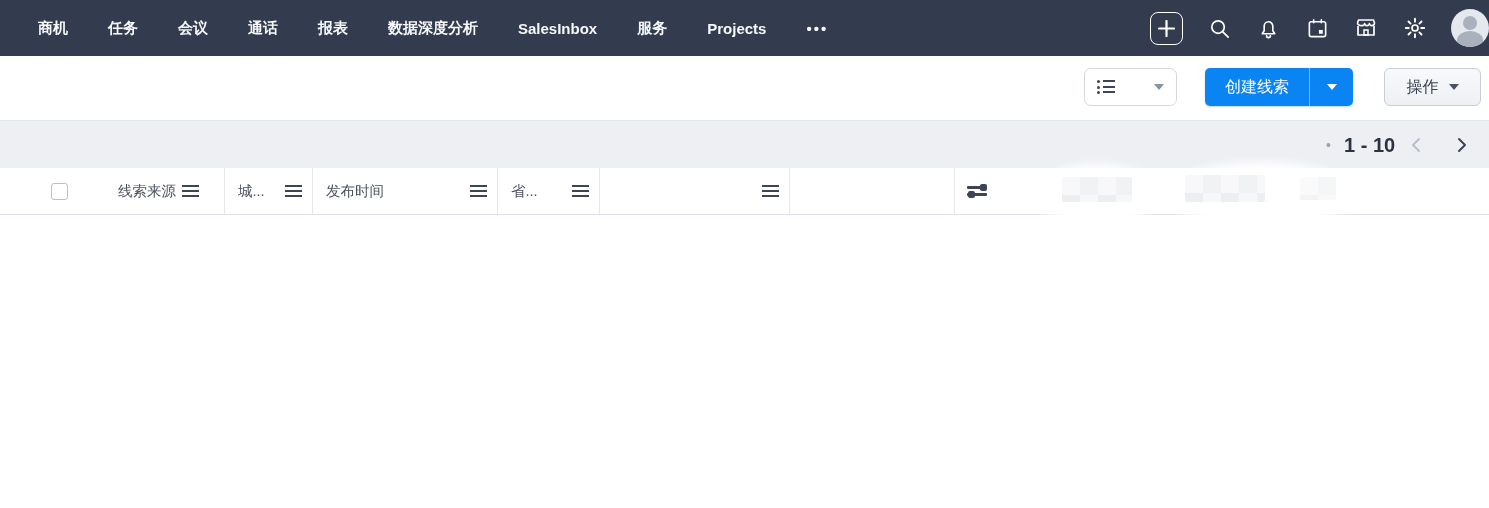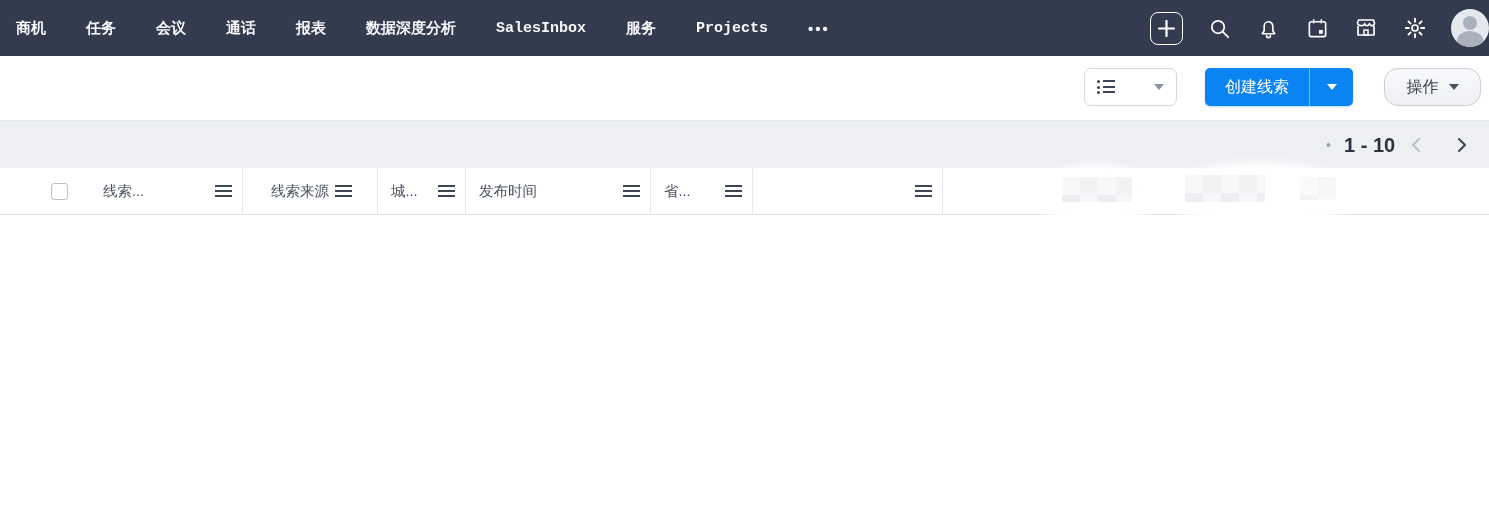--- a/index.html
+++ b/index.html
@@ -3,21 +3,21 @@
 <meta charset="utf-8">
 <style>
   * { margin:0; padding:0; box-sizing:border-box; }
   html,body { width:1489px; height:508px; overflow:hidden; background:#fff;
     font-family:"Liberation Sans","DejaVu Sans",sans-serif; }
   .stage { position:relative; width:1489px; height:508px; background:#fff; }
 
   
   .topnav { position:absolute; top:0; left:0; width:100%; height:56px; background:#333b4f;
     display:flex; align-items:center; }
-  .nav-items { display:flex; align-items:center; gap:40px; padding-left:16px;font-family:Liberation Mono, monospace; }
+  .nav-items { display:flex; align-items:center; gap:40px; padding-left:38px; }
   .nav-item { color:#f7f8fa; font-size:15px; font-weight:600; cursor:pointer; white-space:nowrap; }
   .nav-more { color:#f7f8fa; font-size:15px; font-weight:700; letter-spacing:2px; cursor:pointer; }
   .nav-right { position:absolute; right:10px; top:0; height:56px; display:flex; align-items:center; gap:23px; }
   .plus-btn { width:33px; height:33px; border:1.7px solid #fff; border-radius:8px;
     display:flex; align-items:center; justify-content:center; cursor:pointer; }
   .plus-btn svg, .nav-ic svg { display:block; }
   .nav-ic { width:26px; height:26px; display:flex; align-items:center; justify-content:center; cursor:pointer; }
   .avatar { width:38px; height:38px; border-radius:50%; background:#e5e8ec; position:relative;
     overflow:hidden; margin-right:-10px; cursor:pointer; flex:none; }
   .avatar .head { position:absolute; left:50%; top:7px; transform:translateX(-50%);
@@ -35,21 +35,21 @@
   .list-ic b { position:absolute; left:6px; right:0; height:2.4px; background:#3d4454; }
   .caret { width:0; height:0; border-left:5px solid transparent; border-right:5px solid transparent;
     border-top:6px solid currentColor; display:inline-block; }
   .split-btn { position:absolute; left:1205px; top:12px; height:38px; display:flex; border-radius:5px;
     overflow:hidden; box-shadow:0 1px 2px rgba(11,132,243,.3); }
   .split-main { background:#0b84f3; color:#fff; font-size:16px; padding:0 20px; display:flex;
     align-items:center; cursor:pointer; border-right:1px solid rgba(255,255,255,.45); }
   .split-caret { background:#0b84f3; color:#fff; width:43px; display:flex; align-items:center;
     justify-content:center; cursor:pointer; }
   .actions-btn { position:absolute; left:1384px; top:12px; width:97px; height:38px;
-    background:linear-gradient(#f8f9fb,#eef0f3); border:1px solid #c9ced6; border-radius:14px;
+    background:linear-gradient(#f8f9fb,#eef0f3); border:1px solid #c9ced6; border-radius:6px;
     color:#3a4150; font-size:16px; display:flex; align-items:center; justify-content:center;
     gap:10px; cursor:pointer; }
   .actions-btn .caret { color:#4a5160; }
 
   
   .pageband { position:absolute; top:120px; left:0; width:100%; height:48px; background:#edeff3;
     border-top:1px solid #e4e7ec; }
   .perpage { position:absolute; left:1196px; top:8px; width:117px; height:32px; background:#fff;
     border:1px solid #d3d8df; border-radius:7px; display:flex; align-items:center;
     justify-content:space-between; padding:0 10px; font-size:14px; color:#3a4150; cursor:pointer; }
@@ -197,24 +197,20 @@
         <path d="M2 2 L8 8 L2 14" fill="none" stroke="currentColor" stroke-width="2" stroke-linecap="round" stroke-linejoin="round"></path>
       </svg>
     </div>
   </div>
 
   <div class="thead">
     <div class="cb-cell" style="width:50px;">
       <span class="checkbox"></span>
     </div>
 
-  <div class="hcell" style="width: 153px;">
-    <span class="hlabel">线索...</span>
-    <span class="menu-ic"></span>
-  </div>
 
   <div class="hcell" style="width: 135px; justify-content: center;">
     <span class="hlabel">线索来源</span>
     <span class="menu-ic"></span>
   </div>
 
 
   <div class="hcell" style="width: 88px;">
     <span class="hlabel">城...</span>
     <span class="menu-ic"></span>

